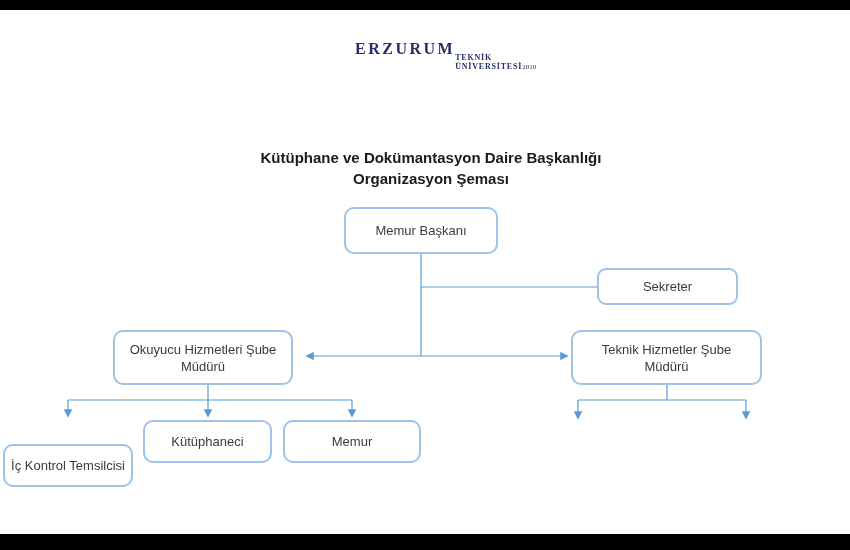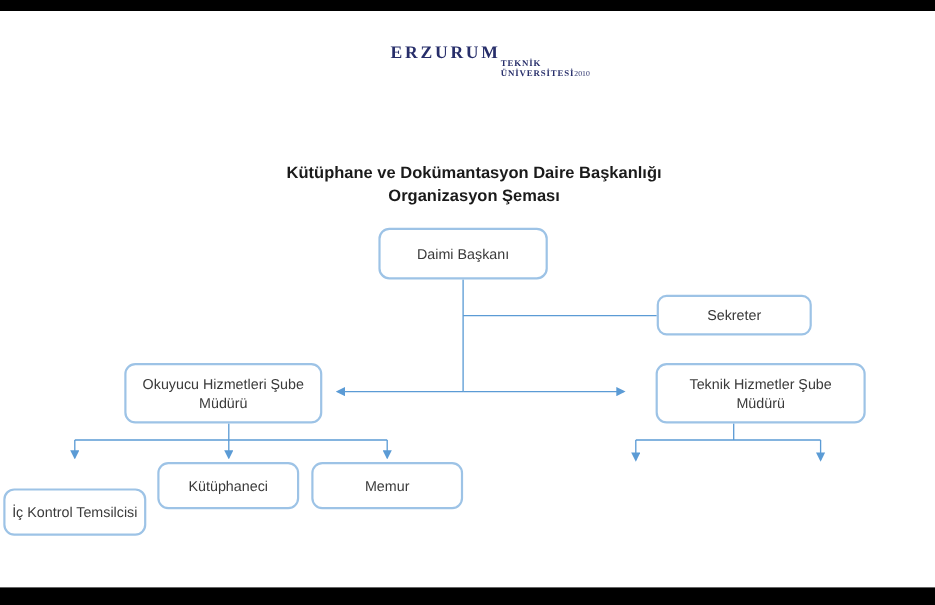--- a/index.html
+++ b/index.html
@@ -44,21 +44,21 @@
   
   .node{
     position:absolute;box-sizing:border-box;background:var(--background,#ffffff);
     border:2.5px solid var(--box-border,#9dc3e6);border-radius:10px;
     display:flex;align-items:center;justify-content:center;text-align:center;
     font-size:13px;color:var(--box-text,#3a3a3a);line-height:17px;padding:0 5px;
   }
   #n-daire      {left:344px;top:207px;width:154px;height:47px;}
   #n-sekreter   {left:597px;top:268px;width:141px;height:37px;border-radius:9px;}
   #n-okuyucu    {left:113px;top:330px;width:180px;height:55px;}
-  #n-teknik     {left:596px;top:330px;width:191px;height:55px;}
+  #n-teknik     {left:571px;top:330px;width:191px;height:55px;}
   #n-ickontrol  {left:3px;  top:444px;width:130px;height:43px;}
   #n-kutuphaneci{left:143px;top:420px;width:129px;height:43px;}
   #n-memur      {left:283px;top:420px;width:138px;height:43px;}
   #n-yardimci   {left:509px;top:422px;width:140px;height:43px;}
   #n-daimi      {left:678px;top:422px;width:137px;height:43px;}
 </style>
 </head>
 <body>
 
 <div class="stage">
@@ -159,21 +159,21 @@
     <path class="conn" d="M68,400 L68,416" marker-end="url(#arr)"></path>
     <path class="conn" d="M208,400 L208,416" marker-end="url(#arr)"></path>
     <path class="conn" d="M352,400 L352,416" marker-end="url(#arr)"></path>
 
     <path class="conn" d="M667,385 L667,400"></path>
     <path class="conn" d="M578,400 L746,400"></path>
     <path class="conn" d="M578,400 L578,418" marker-end="url(#arr)"></path>
     <path class="conn" d="M746,400 L746,418" marker-end="url(#arr)"></path>
   </svg>
 
-  <div class="node" id="n-daire">Daimi Başkanı</div>
+  <div class="node" id="n-daire">Memur Başkanı</div>
   <div class="node" id="n-sekreter">Sekreter</div>
   <div class="node" id="n-okuyucu">Okuyucu Hizmetleri Şube Müdürü</div>
   <div class="node" id="n-teknik">Teknik Hizmetler Şube Müdürü</div>
   <div class="node" id="n-ickontrol">İç Kontrol Temsilcisi</div>
   <div class="node" id="n-kutuphaneci">Kütüphaneci</div>
   <div class="node" id="n-memur">Memur</div>
 
 </div>
 
 </body></html>

